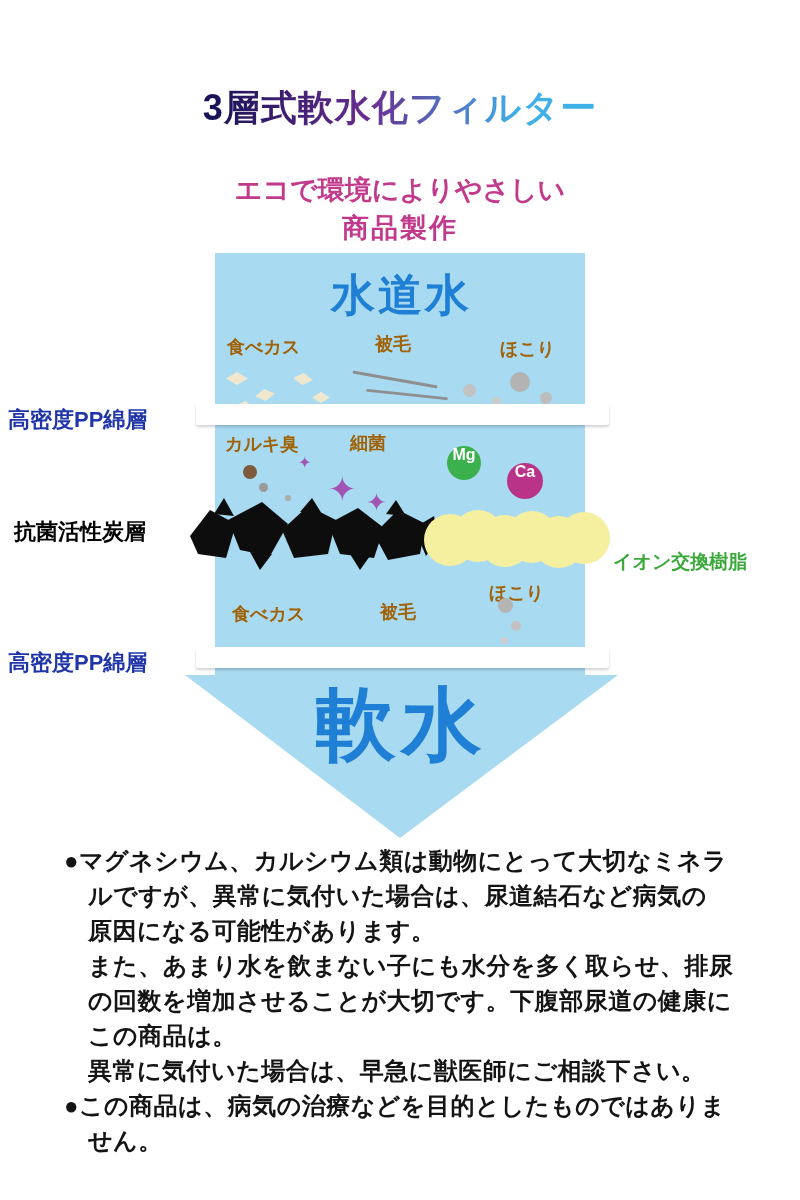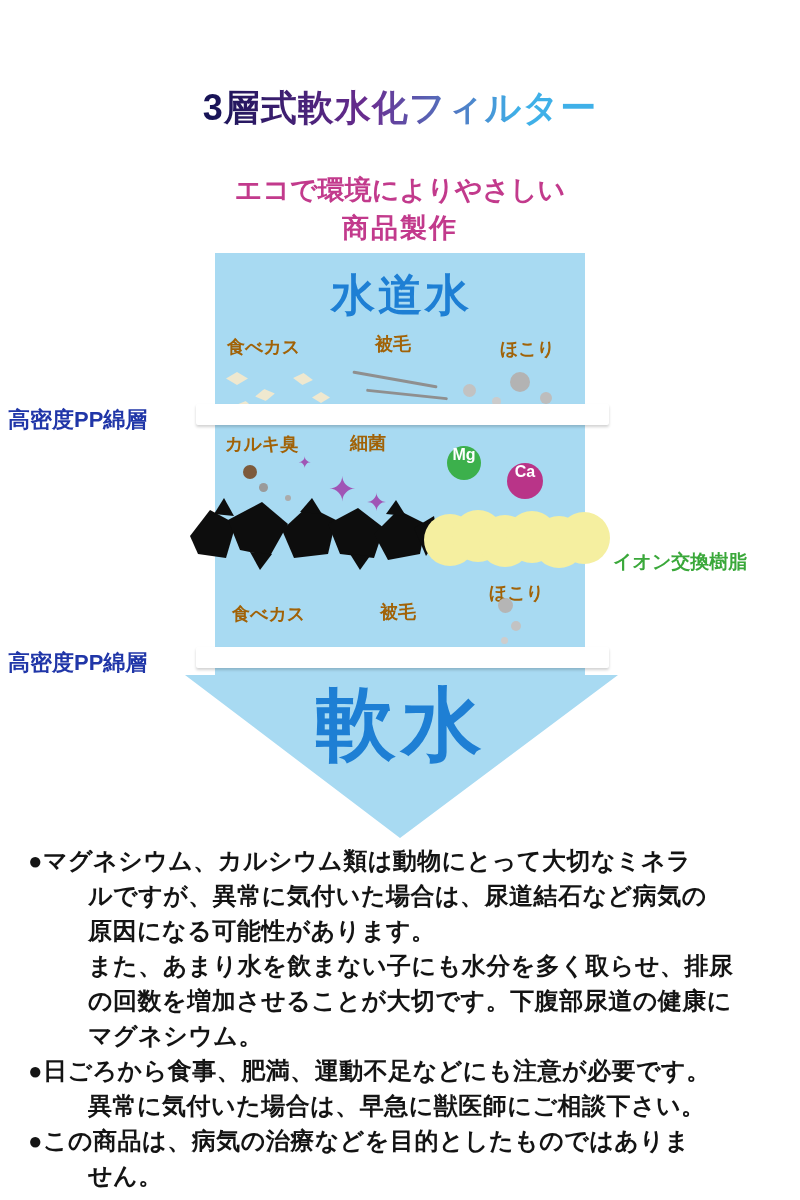--- a/index.html
+++ b/index.html
@@ -69,21 +69,21 @@
   .mineral{position:absolute;border-radius:50%;display:flex;align-items:flex-start;justify-content:center;
            color:#fff;font-weight:bold;}
   .mineral.mg{left:447px;top:446px;width:34px;height:34px;background:var(--mg-green);font-size:16px;}
   .mineral.ca{left:507px;top:463px;width:36px;height:36px;background:var(--ca-magenta);font-size:16px;}
 
   .carbon-svg{position:absolute;left:190px;top:498px;}
   .resin-bead{position:absolute;width:52px;height:52px;border-radius:50%;background:var(--resin-yellow);}
 
   
   .notes{position:absolute;left:0;top:843px;width:800px;}
-  .note-line{font-size:24px;line-height:35px;font-weight:600;color:#141414;padding-left:28px;
+  .note-line{font-size:24px;line-height:35px;font-weight:600;color:#141414;padding-left:64px;
              letter-spacing:0.5px;white-space:nowrap;}
   .note-line.ind{padding-left:88px;}
 </style>
 </head>
 <body>
 
 <div class="page">
 
 
   <div class="title-wrap">
@@ -140,20 +140,21 @@
       <polygon points="138,26 168,10 194,30 184,60 150,56"></polygon>
       <polygon points="184,36 208,12 236,26 230,56 198,62"></polygon>
       <polygon points="224,30 244,18 248,40 236,58"></polygon>
       <polygon points="24,16 34,0 44,18"></polygon>
       <polygon points="110,14 122,0 132,16"></polygon>
       <polygon points="196,16 206,2 216,18"></polygon>
       <polygon points="60,54 70,72 82,56"></polygon>
       <polygon points="160,56 170,72 180,58"></polygon>
     </g>
   </svg>
+  <div class="layer-label carbon">抗菌活性炭層</div>
 
   <div class="resin-bead" style="left:424px;top:514px;"></div>
   <div class="resin-bead" style="left:452px;top:510px;"></div>
   <div class="resin-bead" style="left:479px;top:515px;"></div>
   <div class="resin-bead" style="left:506px;top:511px;"></div>
   <div class="resin-bead" style="left:533px;top:516px;"></div>
   <div class="resin-bead" style="left:558px;top:512px;"></div>
   <div class="layer-label resin">イオン交換樹脂</div>
 
   <div class="zlabel" style="left:489px;top:581px;">ほこり</div>
@@ -167,20 +168,19 @@
   <div class="layer-label pp2">高密度PP綿層</div>
 
   <div class="waterline bottom">軟水</div>
 
   <div class="notes">
     <div class="note-line">●マグネシウム、カルシウム類は動物にとって大切なミネラ</div>
     <div class="note-line ind">ルですが、異常に気付いた場合は、尿道結石など病気の</div>
     <div class="note-line ind">原因になる可能性があります。</div>
     <div class="note-line ind">また、あまり水を飲まない子にも水分を多く取らせ、排尿</div>
     <div class="note-line ind">の回数を増加させることが大切です。下腹部尿道の健康に</div>
-    <div class="note-line ind">マグネシウム。</div>
-    <div class="note-line">●日ごろから食事、肥満、運動不足などにも注意が必要です。</div>
+    <div class="note-line ind">この商品は。</div>
     <div class="note-line ind">異常に気付いた場合は、早急に獣医師にご相談下さい。</div>
     <div class="note-line">●この商品は、病気の治療などを目的としたものではありま</div>
     <div class="note-line ind">せん。</div>
   </div>
 
 </div>
 
 </body></html>

